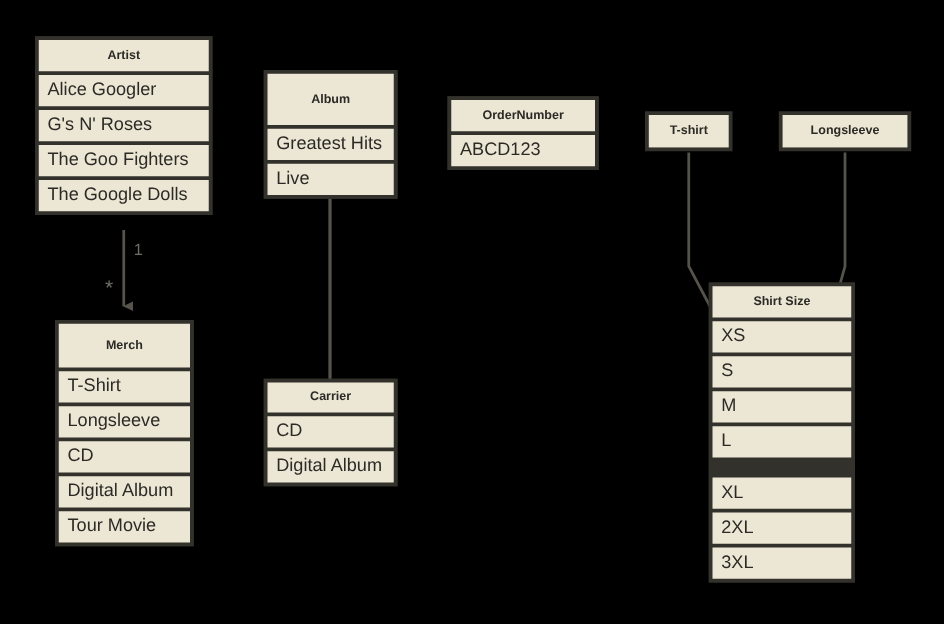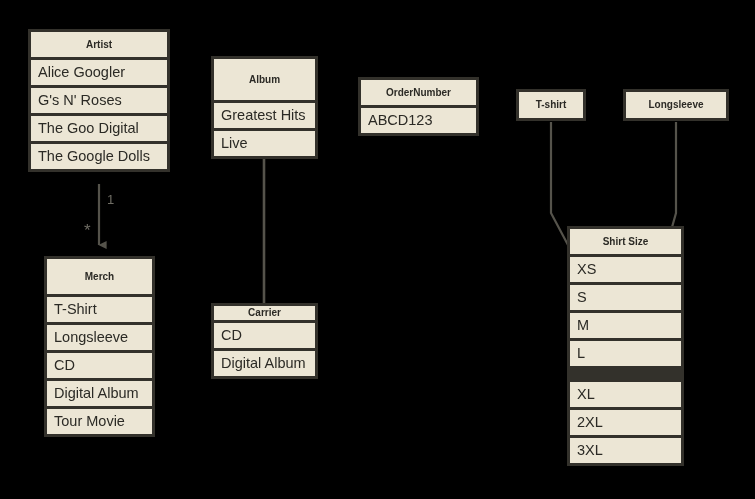--- a/index.html
+++ b/index.html
@@ -88,21 +88,21 @@
     <polyline points="676,122 676,213 667,245" fill="none" stroke="#55534b" stroke-width="2.2"></polyline>
   </svg>
 
   <span class="card-label" style="left:107px; top:193px;">1</span>
   <span class="card-label star" style="left:84px; top:222px;">*</span>
 
   <div class="entity" style="left:28px; top:29px; width:142px;">
     <div class="cell header" style="height:25px;">Artist</div>
     <div class="cell value" style="height:25px;">Alice Googler</div>
     <div class="cell value" style="height:25px;">G's N' Roses</div>
-    <div class="cell value" style="height:25px;">The Goo Digital</div>
+    <div class="cell value" style="height:25px;">The Goo Fighters</div>
     <div class="cell value" style="height:25px;">The Google Dolls</div>
   </div>
 
   <div class="entity" style="left:211px; top:56px; width:107px;">
     <div class="cell header" style="height:41px;">Album</div>
     <div class="cell value" style="height:25px;">Greatest Hits</div>
     <div class="cell value" style="height:25px;">Live</div>
   </div>
 
   <div class="entity" style="left:358px; top:77px; width:121px;">
@@ -121,21 +121,21 @@
   <div class="entity" style="left:44px; top:256px; width:111px;">
     <div class="cell header" style="height:35px;">Merch</div>
     <div class="cell value" style="height:25px;">T-Shirt</div>
     <div class="cell value" style="height:25px;">Longsleeve</div>
     <div class="cell value" style="height:25px;">CD</div>
     <div class="cell value" style="height:25px;">Digital Album</div>
     <div class="cell value" style="height:25px;">Tour Movie</div>
   </div>
 
   <div class="entity" style="left:211px; top:303px; width:107px;">
-    <div class="cell header" style="height:14px;">Carrier</div>
+    <div class="cell header" style="height:24px;">Carrier</div>
     <div class="cell value" style="height:25px;">CD</div>
     <div class="cell value" style="height:25px;">Digital Album</div>
   </div>
 
   <div class="entity" style="left:567px; top:226px; width:117px;">
     <div class="cell header" style="height:25px;">Shirt Size</div>
     <div class="cell value" style="height:25px;">XS</div>
     <div class="cell value" style="height:25px;">S</div>
     <div class="cell value" style="height:25px;">M</div>
     <div class="cell value" style="height:25px;">L</div>

